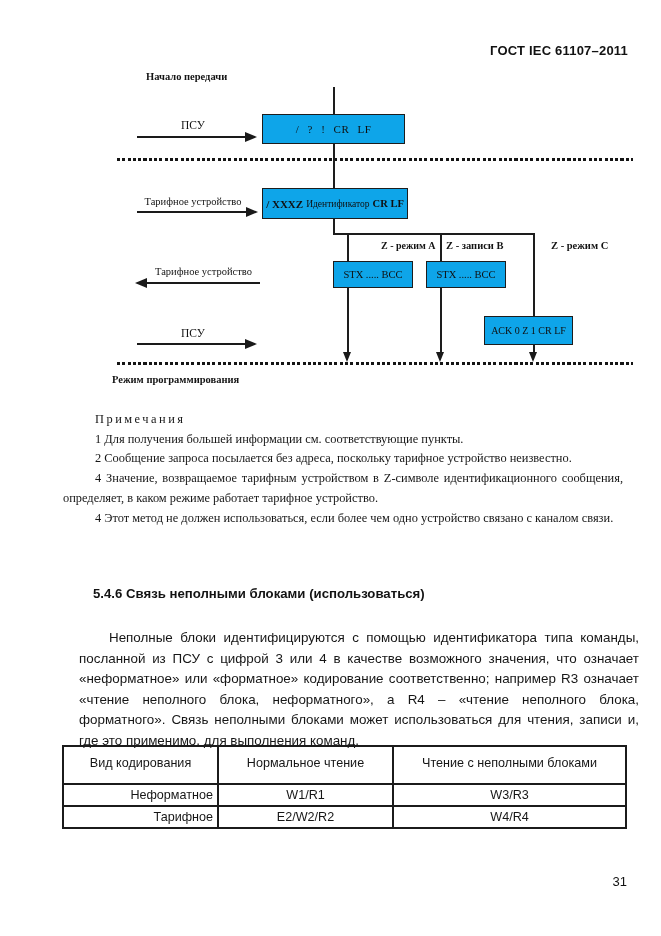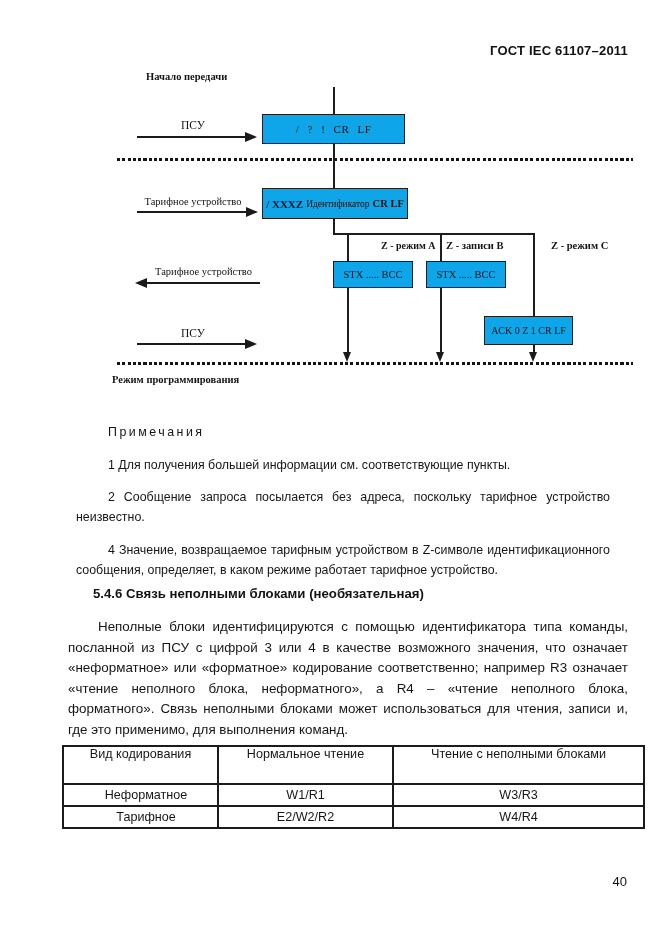--- a/index.html
+++ b/index.html
@@ -22,35 +22,35 @@
   .arr-l{position:absolute;width:0;height:0;border-top:5px solid transparent;
          border-bottom:5px solid transparent;border-right:12px solid #1a1a1a;}
   .arr-d{position:absolute;width:0;height:0;border-left:4.5px solid transparent;
          border-right:4.5px solid transparent;border-top:10px solid #1a1a1a;}
   .dotted{position:absolute;height:3px;
           background:repeating-linear-gradient(90deg,#151515 0 3px,transparent 3px 5.3px);}
   .serif-b{font-weight:bold;}
   
   .notes{position:absolute;left:63px;top:410px;width:560px;font-size:12.4px;line-height:19.7px;
          text-align:justify;color:#161616;}
-  .notes p{margin:13px;}
+  .notes p{margin:0;font-family:Liberation Serif, serif;}
   .note-title{text-indent:32px;letter-spacing:2.5px;}
   .note{text-indent:32px;}
   .sec-heading{position:absolute;left:63px;top:586px;width:560px;margin:0;font-size:13.2px;
                font-weight:bold;text-indent:30px;color:#131313;}
-  .body-par{position:absolute;left:63px;top:612px;width:560px;margin:5px;font-size:13.4px;
+  .body-par{position:absolute;left:63px;top:612px;width:560px;margin:16px;font-size:13.4px;
             line-height:20.6px;text-align:justify;text-indent:30px;color:#161616;}
   
   table.coding{position:absolute;left:62px;top:745px;border-collapse:collapse;
                font-size:12.6px;color:#161616;table-layout:fixed;}
   table.coding th,table.coding td{border:2px solid #1b1b1b;box-sizing:border-box;}
   table.coding th{font-weight:normal;vertical-align:top;text-align:center;
-                  padding:0 4px 0 4px;height:38px;line-height:15px;}
+                  padding:9px 4px 0 4px;height:38px;line-height:15px;}
   table.coding td{height:22px;text-align:center;padding:0 4px;}
-  table.coding td.left{text-align:center;padding-left:15px;}
+  table.coding td.left{text-align:right;padding-left:15px;}
 </style>
 </head>
 <body>
 
 <div class="page">
 
   <div class="abs doc-header" style="top:43px;left:478px;width:150px;text-align:right;">ГОСТ IEC 61107–2011</div>
 
   <div class="abs" style="top:0;left:0;width:661px;height:400px;">
 
@@ -111,42 +111,43 @@
     <div class="dotted" style="left:117px;top:362px;width:516px;"></div>
 
     <div class="dlabel serif-b" style="left:112px;top:374px;font-size:10.5px;">Режим программирования</div>
   </div>
 
   <div class="notes">
     <p class="note-title">Примечания</p>
     <p class="note">1 Для получения большей информации см. соответствующие пункты.</p>
     <p class="note">2 Сообщение запроса посылается без адреса, поскольку тарифное устройство неизвестно.</p>
     <p class="note">4 Значение, возвращаемое тарифным устройством в Z-символе идентификационного сообщения, определяет, в каком режиме работает тарифное устройство.</p>
+    <p class="note">4 Этот метод не должен использоваться, если более чем одно устройство связано с каналом связи.</p>
   </div>
 
-  <h3 class="sec-heading">5.4.6 Связь неполными блоками (необязательная)</h3>
+  <h3 class="sec-heading">5.4.6 Связь неполными блоками (использоваться)</h3>
   <p class="body-par">Неполные блоки идентифицируются с помощью идентификатора типа команды, посланной из ПСУ с цифрой 3 или 4 в качестве возможного значения, что означает «неформатное» или «форматное» кодирование соответственно; например R3 означает «чтение неполного блока, неформатного», а R4 – «чтение неполного блока, форматного». Связь неполными блоками может использоваться для чтения, записи и, где это применимо, для выполнения команд.</p>
 
   <table class="coding">
     <thead>
       <tr>
         <th style="width:155px;">Вид кодирования</th>
         <th style="width:175px;">Нормальное чтение</th>
-        <th style="width:251px;border-radius:9px;">Чтение с неполными блоками</th>
+        <th style="width:233px;border-radius:9px;">Чтение с неполными блоками</th>
       </tr>
     </thead>
     <tbody>
       <tr>
         <td class="left">Неформатное</td>
         <td>W1/R1</td>
         <td>W3/R3</td>
       </tr>
       <tr>
         <td class="left">Тарифное</td>
         <td>E2/W2/R2</td>
         <td>W4/R4</td>
       </tr>
     </tbody>
   </table>
 
-  <div class="abs page-num" style="left:595px;top:874px;width:32px;text-align:right;">40</div>
+  <div class="abs page-num" style="left:595px;top:874px;width:32px;text-align:right;">31</div>
 
 </div>
 
 </body></html>

